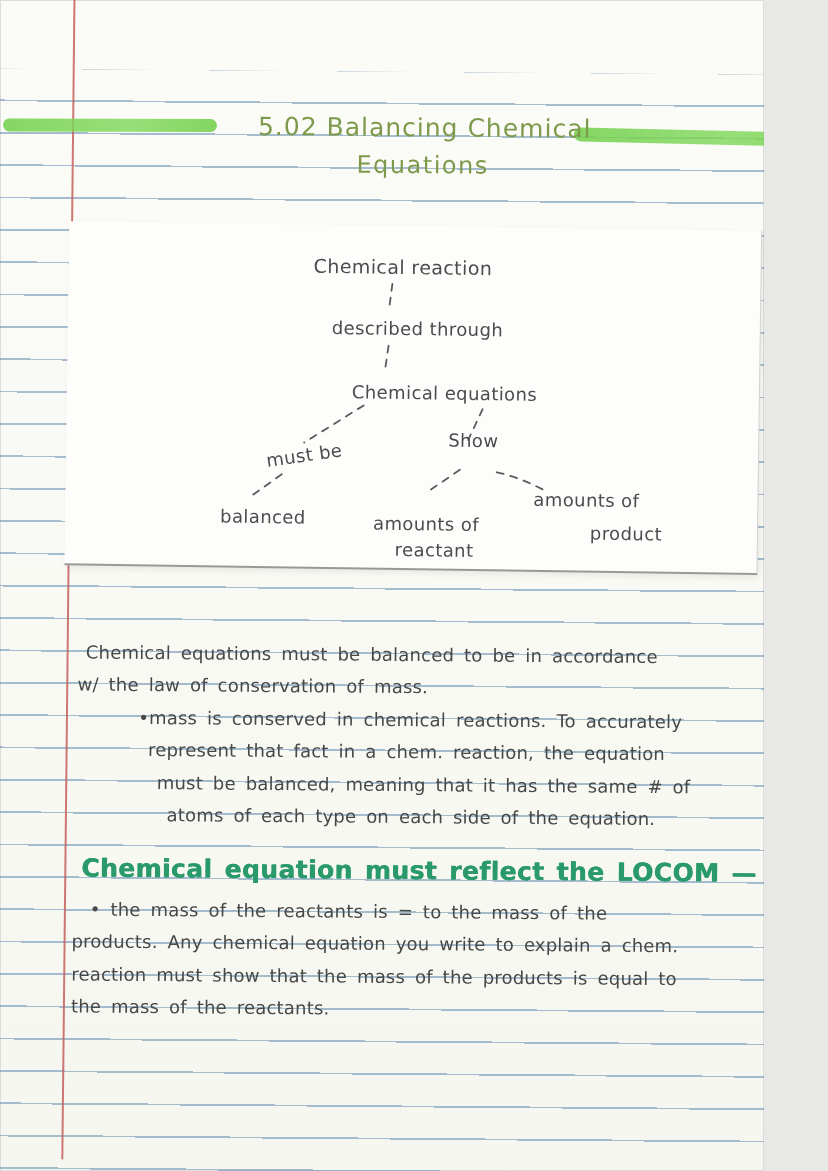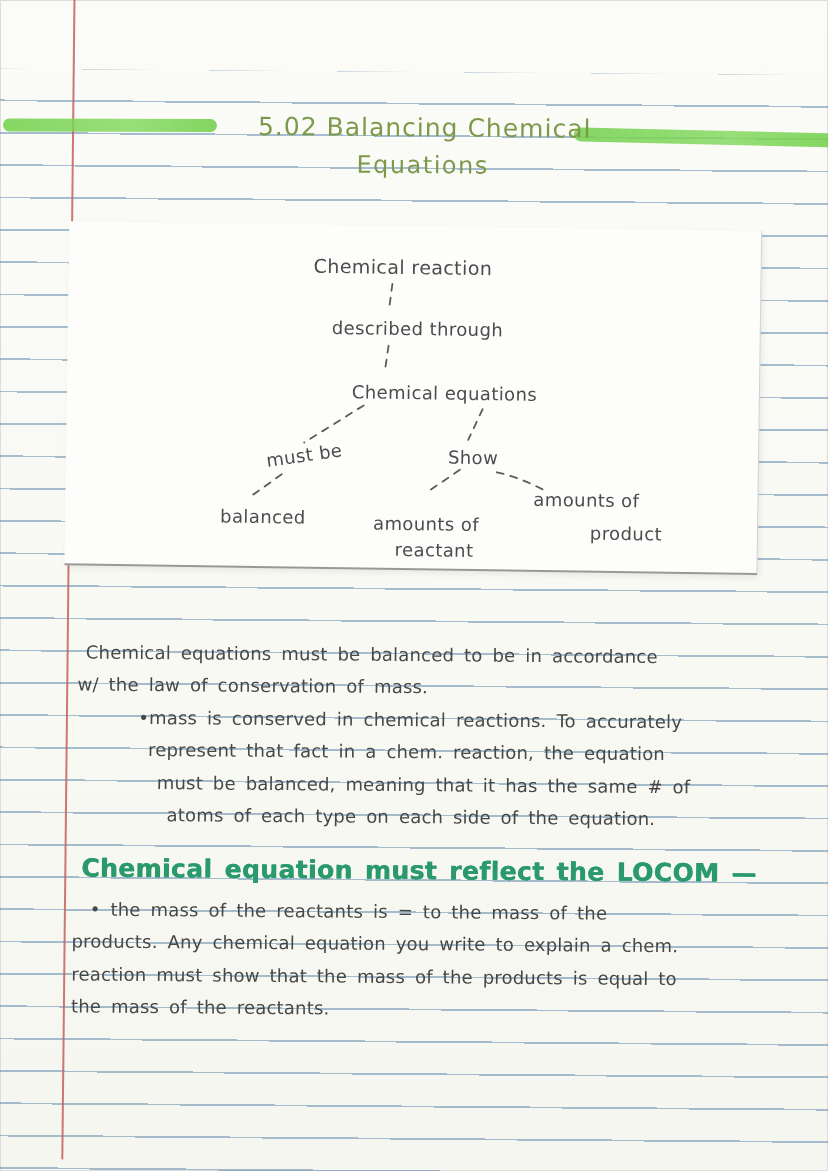--- a/index.html
+++ b/index.html
@@ -1,17 +1,17 @@
 <!DOCTYPE html>
 <html><head>
 <meta charset="utf-8">
 <style>
   html,body{margin:0;padding:0;background:#e8e8e6;}
   .page{
-    position:relative;width:828px;height:1171px;overflow:hidden;
+    position:relative;width:764px;height:1171px;overflow:hidden;
     background:linear-gradient(180deg,#fbfbf7 0%,#f9f9f4 60%,#f6f6f1 100%);
     box-shadow:inset 0 0 0 1px #dcdcd8;
     font-family:"DejaVu Sans",sans-serif;
     text-decoration:underline;
   }
   .tilt{position:absolute;left:0;top:0;width:100%;height:100%;transform:rotate(0.45deg);transform-origin:400px 120px;}
   
   .rules{
     position:absolute;left:-30px;right:-30px;top:72px;bottom:-40px;
     background:repeating-linear-gradient(
@@ -90,21 +90,21 @@
         <path d="M216,250 L186,272"></path>
         <path d="M416,182 L402,213"></path>
         <path d="M394,243 L360,267"></path>
         <path d="M431,245 Q455,250 478,262"></path>
       </svg>
       <div class="cm-label" style="left:245px;top:30px;font-size:19px;">Chemical reaction</div>
       <div class="cm-label" style="left:264px;top:92px;">described through</div>
       <div class="cm-label" style="left:285px;top:156px;">Chemical equations</div>
       <div class="cm-label" style="left:200px;top:220px;transform:rotate(-9deg);">must be</div>
       <div class="cm-label" style="left:155px;top:282px;">balanced</div>
-      <div class="cm-label" style="left:382px;top:220px;">Show</div>
+      <div class="cm-label" style="left:382px;top:203px;">Show</div>
       <div class="cm-label" style="left:308px;top:287px;">amounts of</div>
       <div class="cm-label" style="left:330px;top:313px;">reactant</div>
       <div class="cm-label" style="left:468px;top:261px;">amounts of</div>
       <div class="cm-label" style="left:525px;top:294px;">product</div>
     </div>
 
     <div class="para p1 pencil">
       <div class="tline pl8">Chemical equations must be balanced to be in accordance</div>
       <div class="tline">w/ the law of conservation of mass.</div>
     </div>

